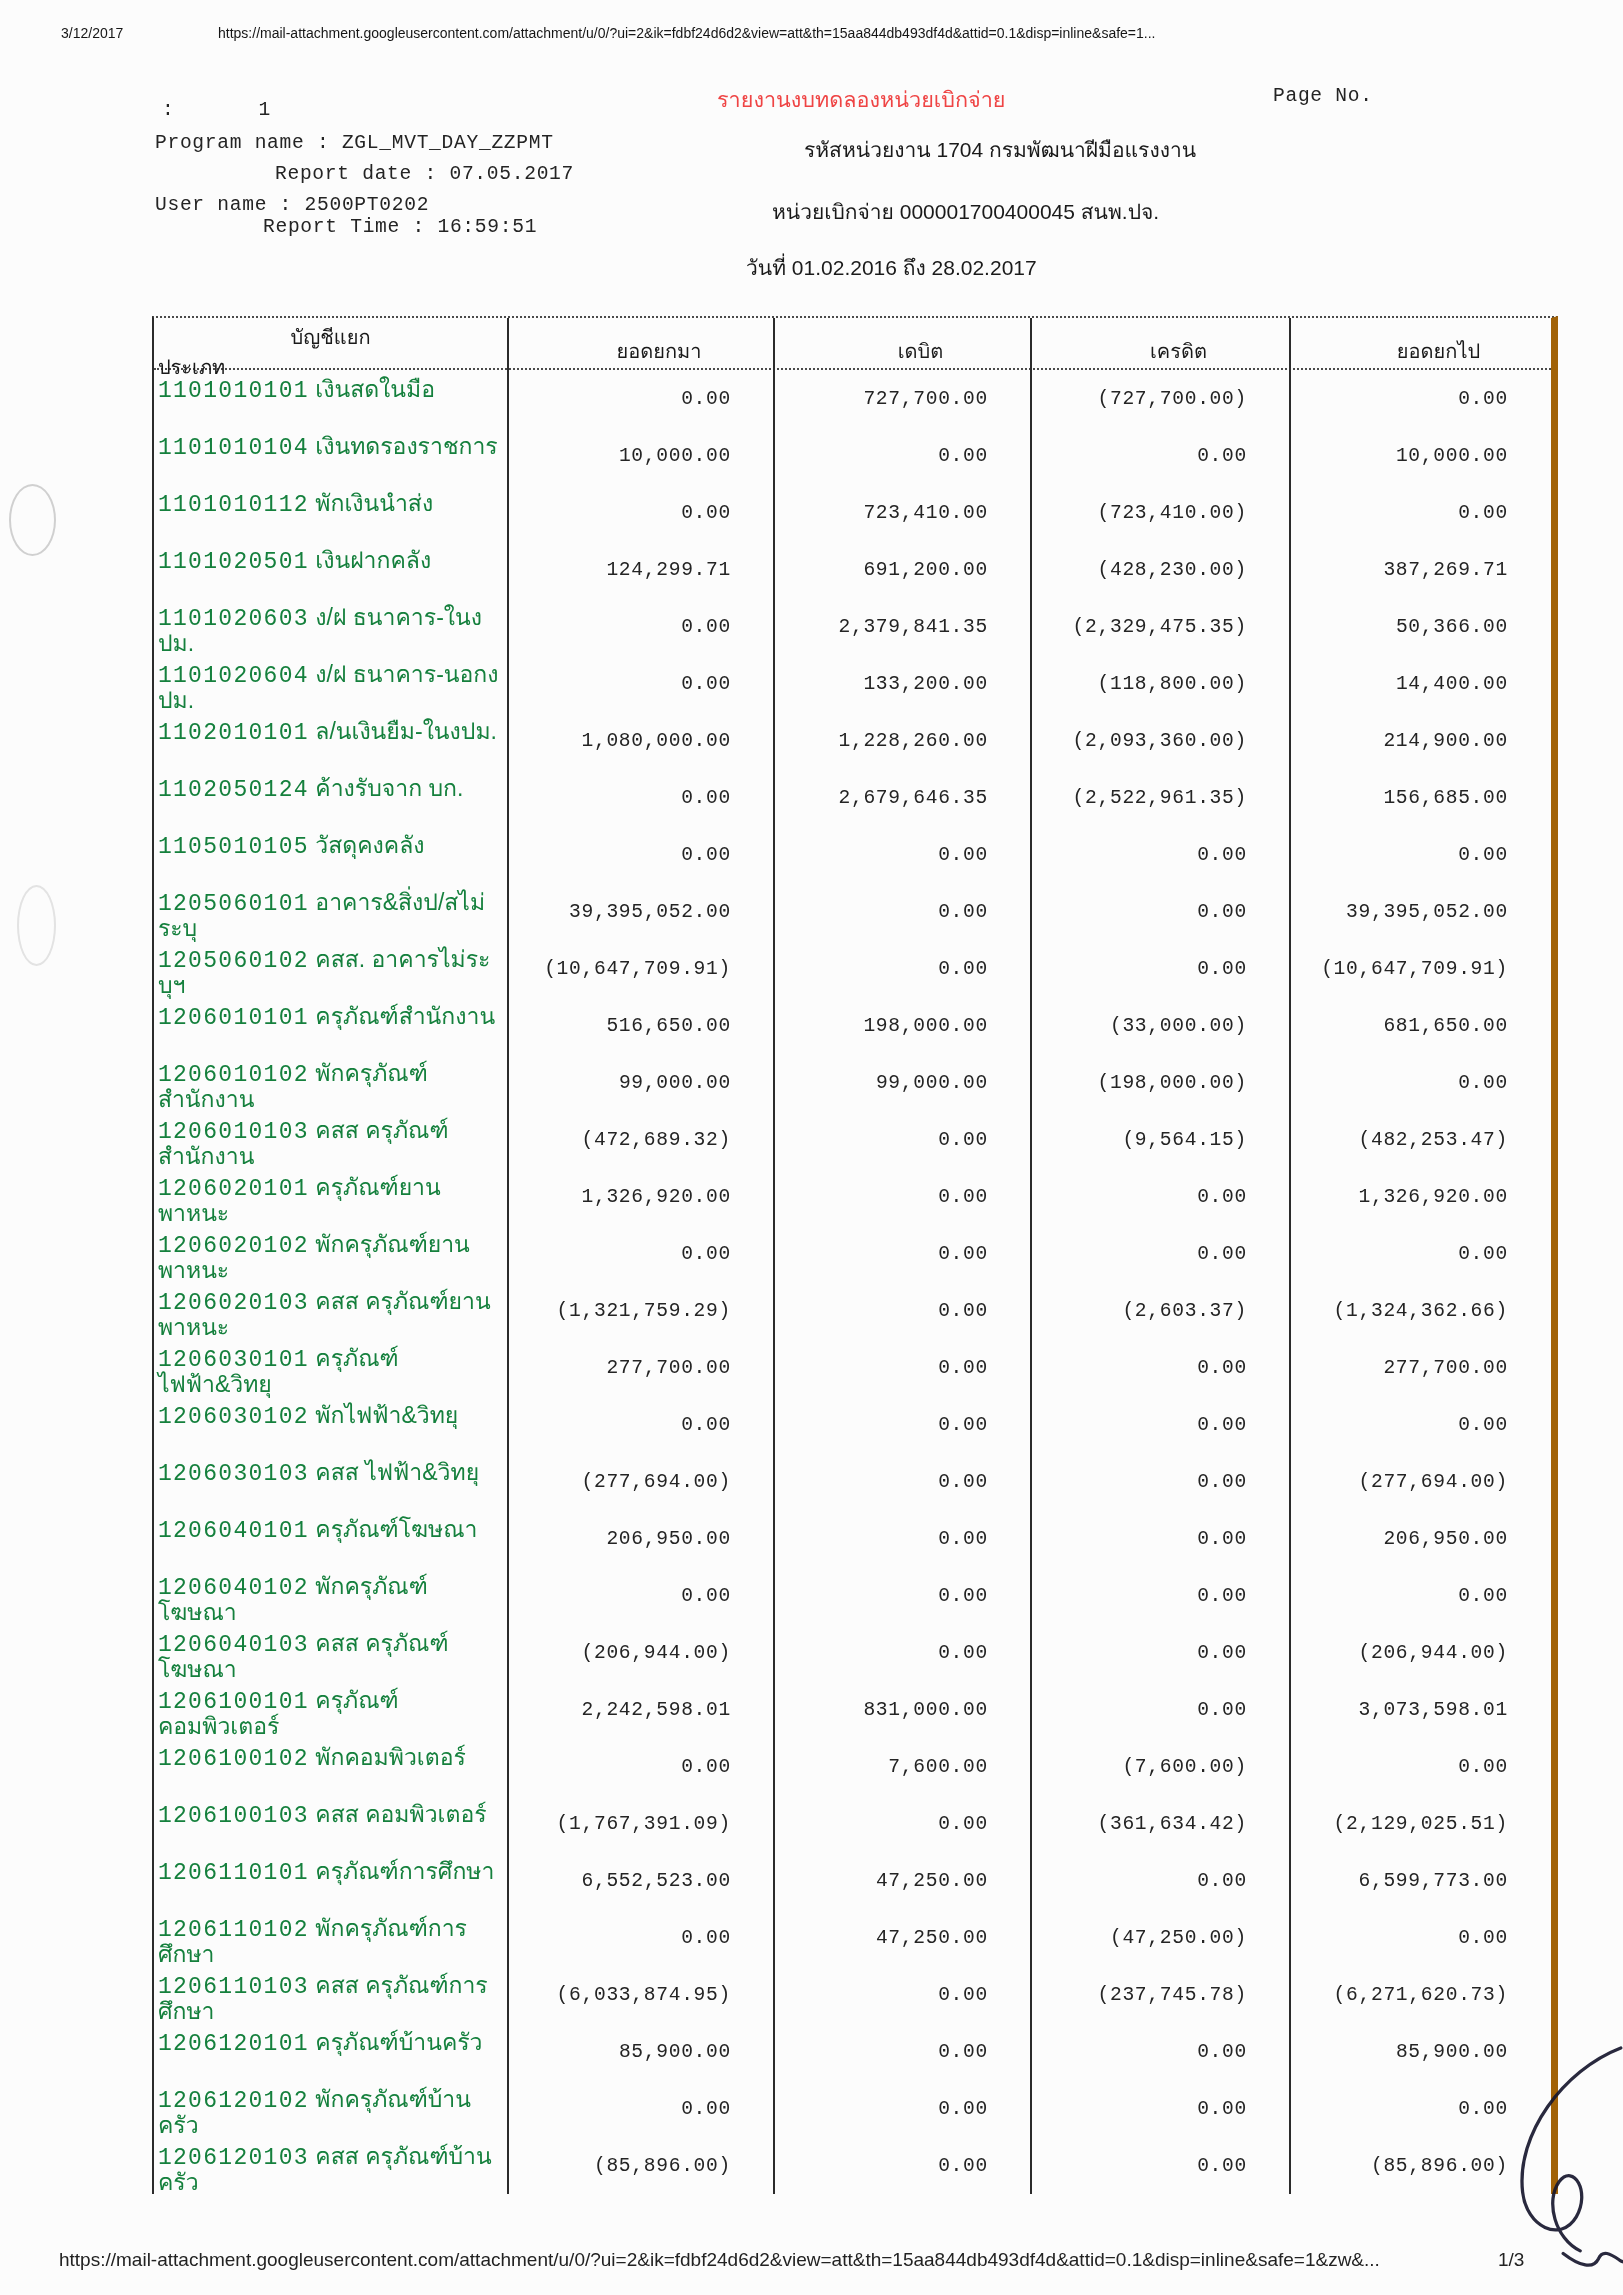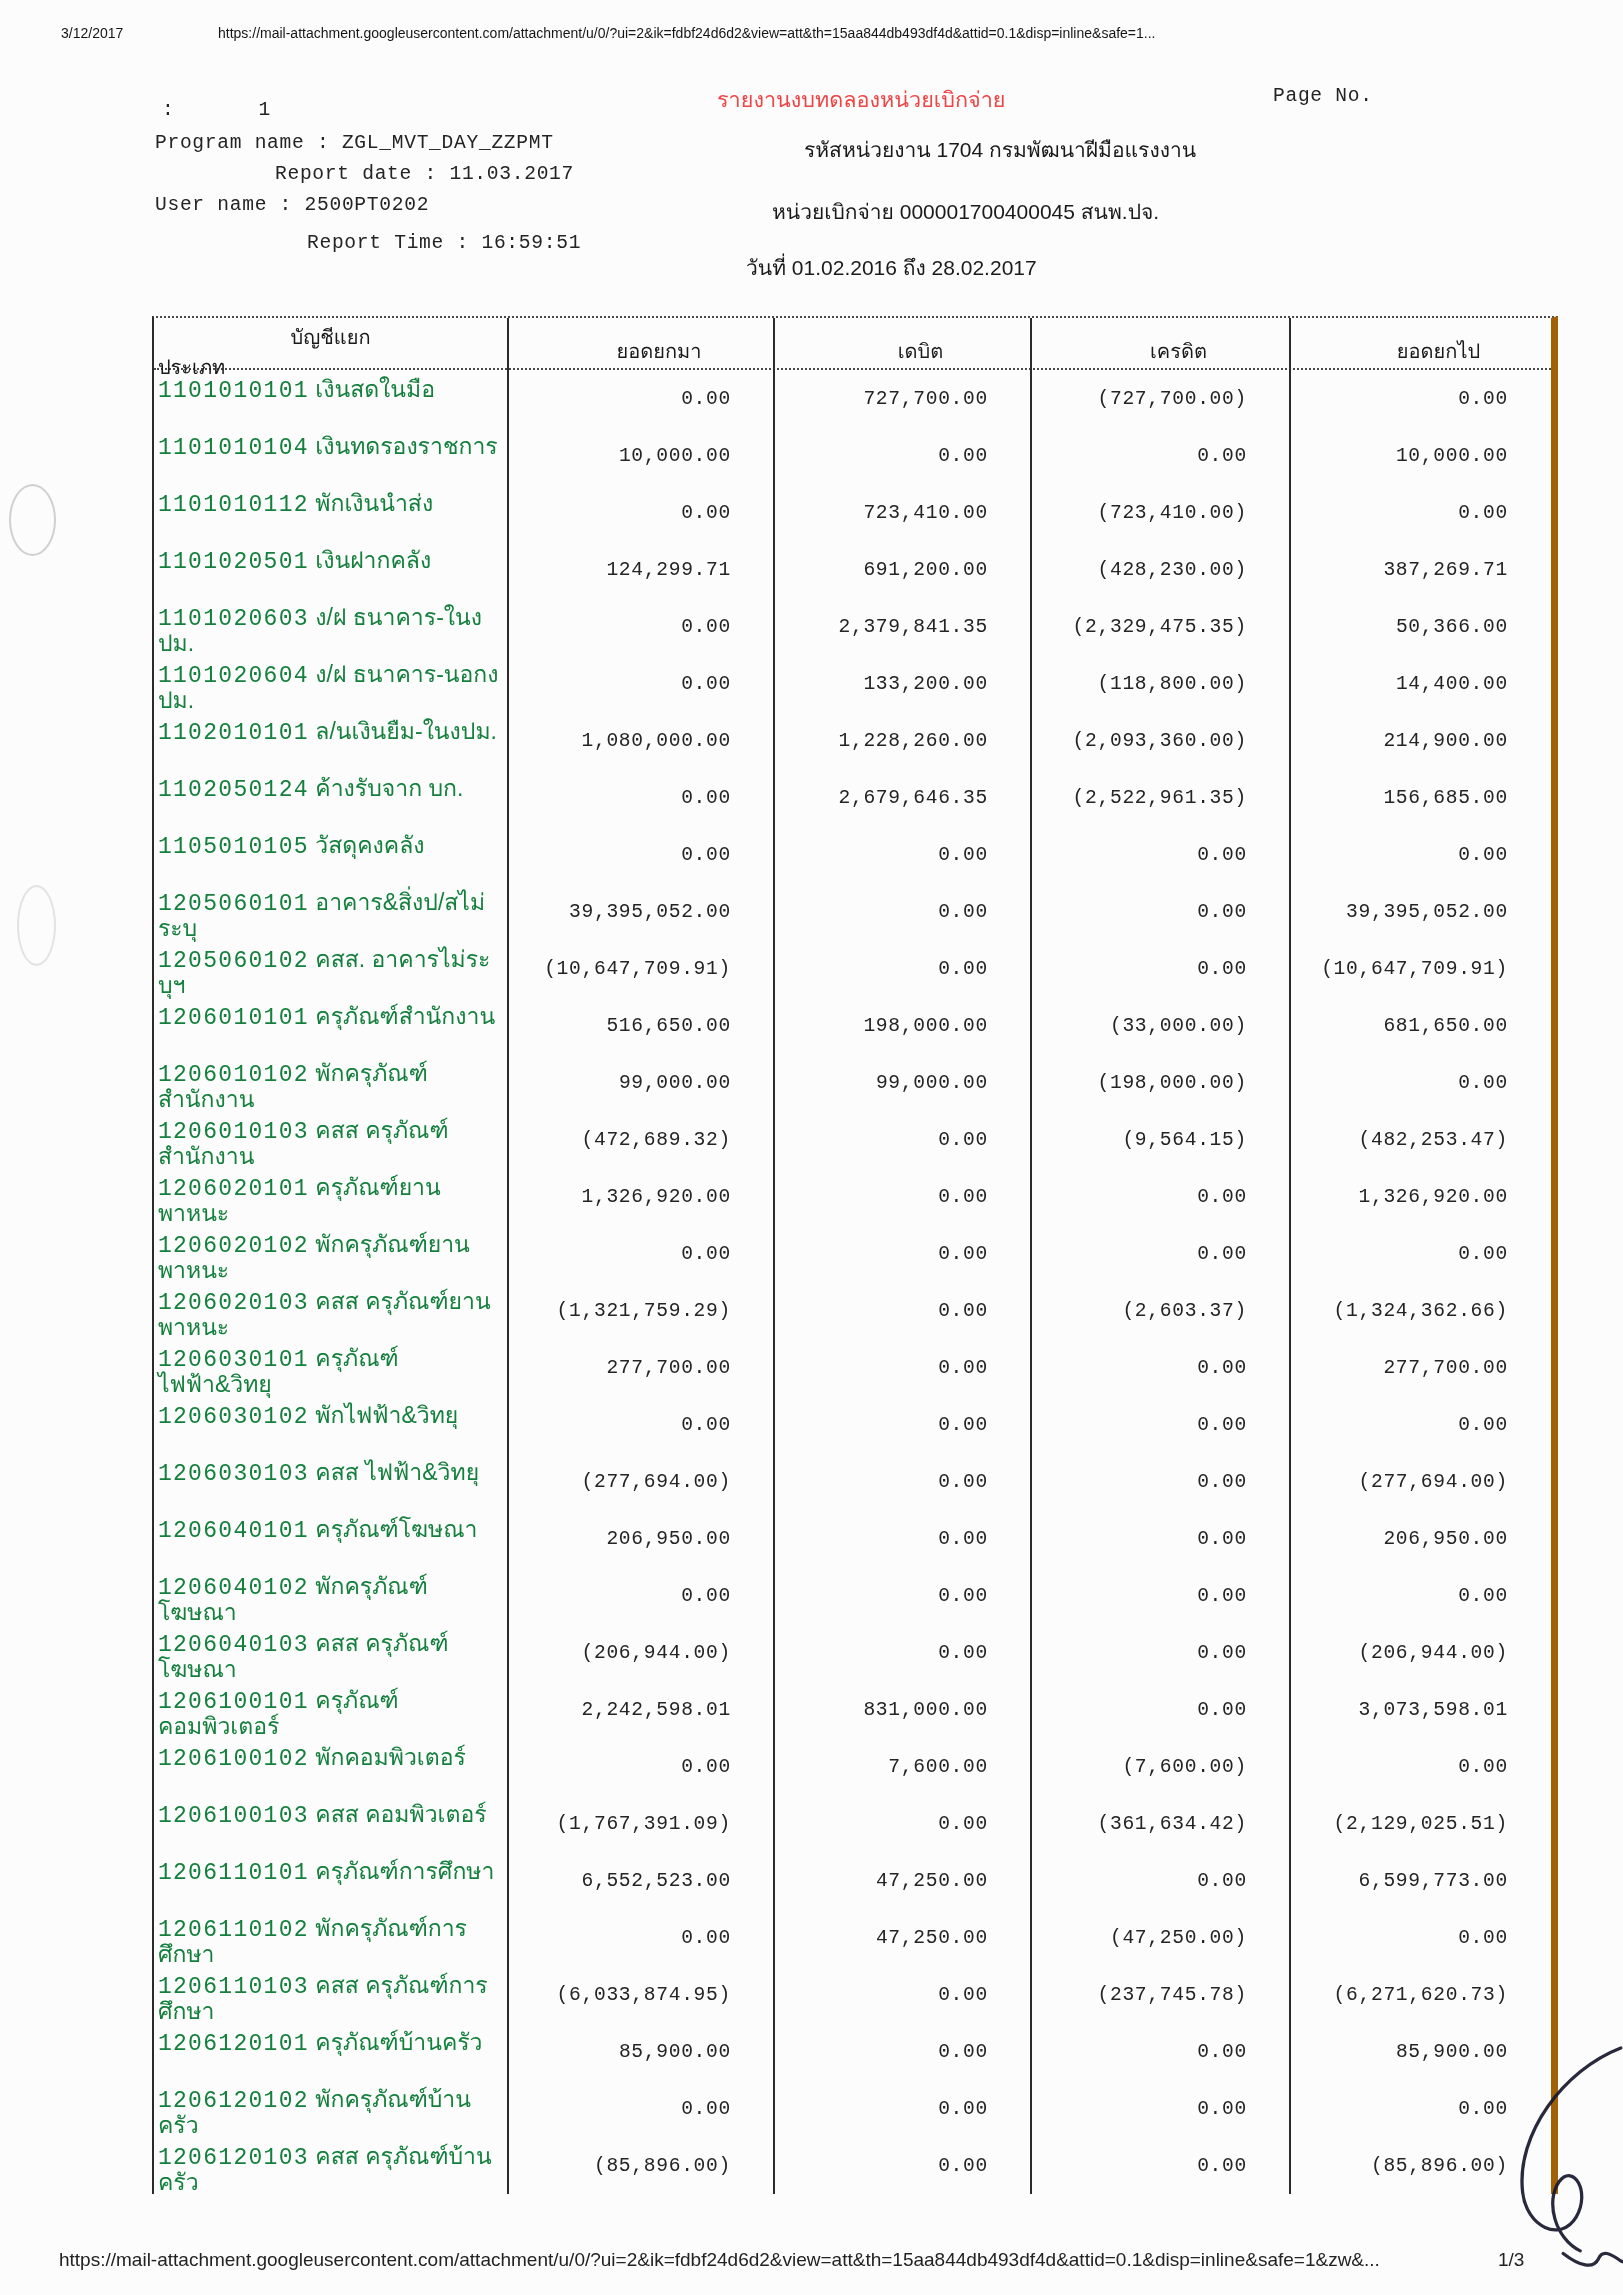--- a/index.html
+++ b/index.html
@@ -83,27 +83,27 @@
   <div class="abs mono-h" style="left:162px; top:99px;">
     <span>:</span><span style="margin-left:84px;">1</span>
   </div>
 
   <div class="abs mono-h" style="left:155px; top:132px;">
     <span>Program name  :</span>
     <span>ZGL_MVT_DAY_ZZPMT</span>
   </div>
   <div class="abs mono-h" style="left:275px; top:163px;">
     <span>Report date  :</span>
-    <span>11.03.2017</span>
+    <span>07.05.2017</span>
   </div>
   <div class="abs mono-h" style="left:155px; top:194px;">
     <span>User name     :</span>
     <span>2500PT0202</span>
   </div>
-  <div class="abs mono-h" style="left:263px; top:232px;margin-left:44px;">
+  <div class="abs mono-h" style="left:263px; top:216px;">
     <span>Report Time  :</span>
     <span>16:59:51</span>
   </div>
 
   <div class="abs thai-h" style="left:772px; top:133px;margin-left:32px;">รหัสหน่วยงาน 1704 กรมพัฒนาฝีมือแรงงาน</div>
   <div class="abs thai-h" style="left:772px; top:195px;">หน่วยเบิกจ่าย 000001700400045 สนพ.ปจ.</div>
   <div class="abs thai-h" style="left:746px; top:251px;">วันที่ 01.02.2016 ถึง 28.02.2017</div>
 
   <div class="tbl">
     <div class="thead">

